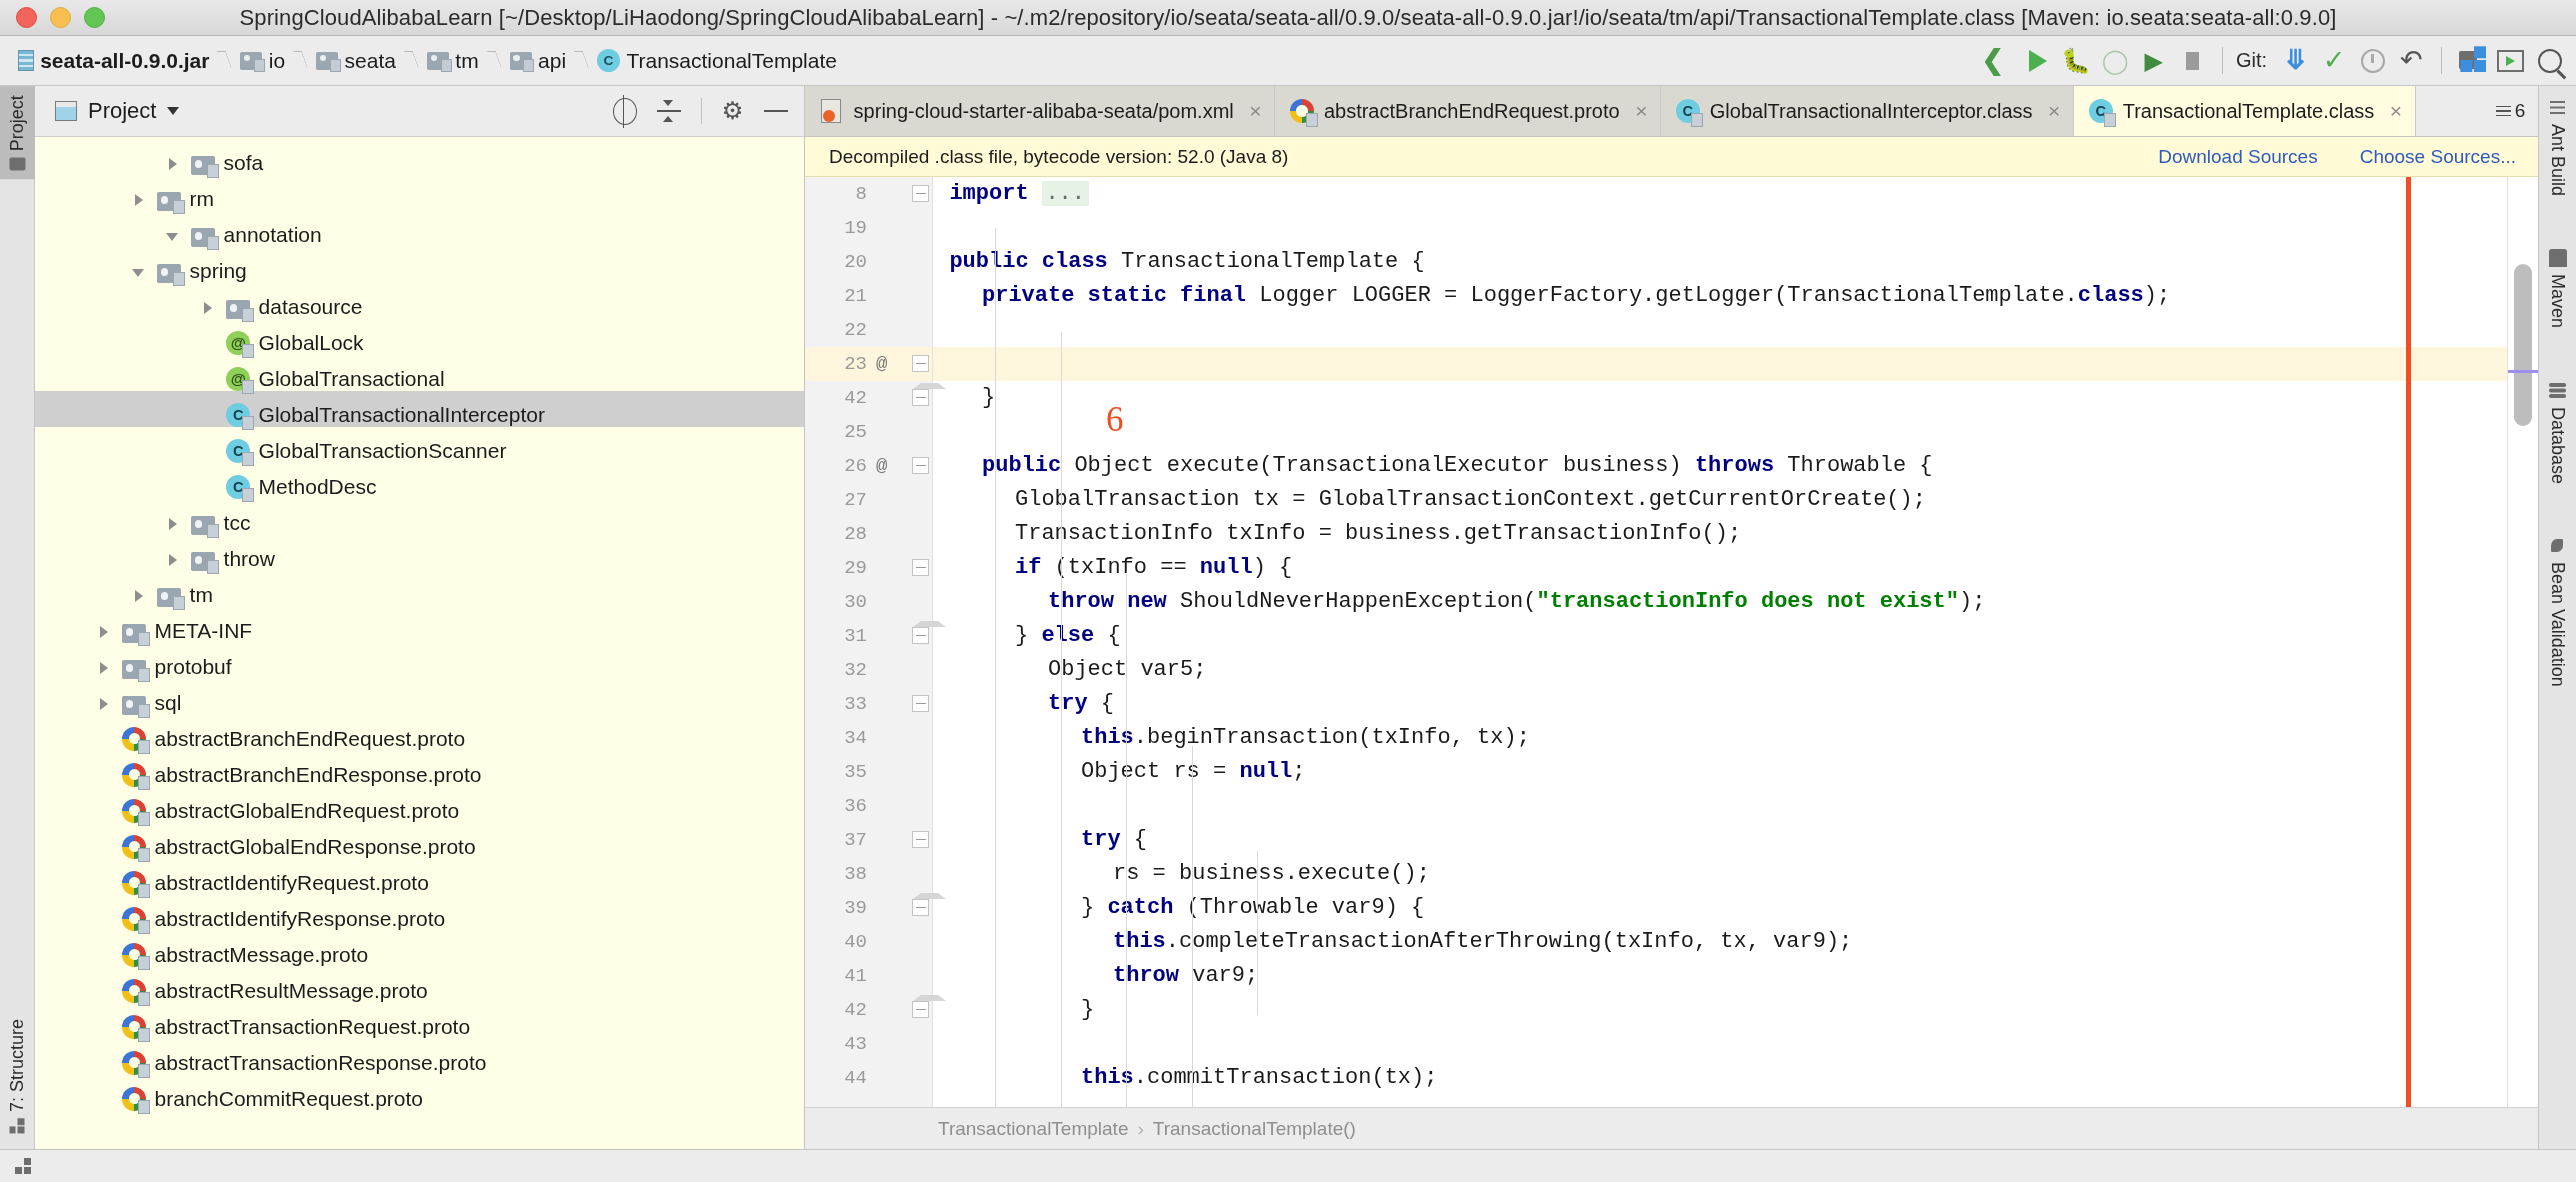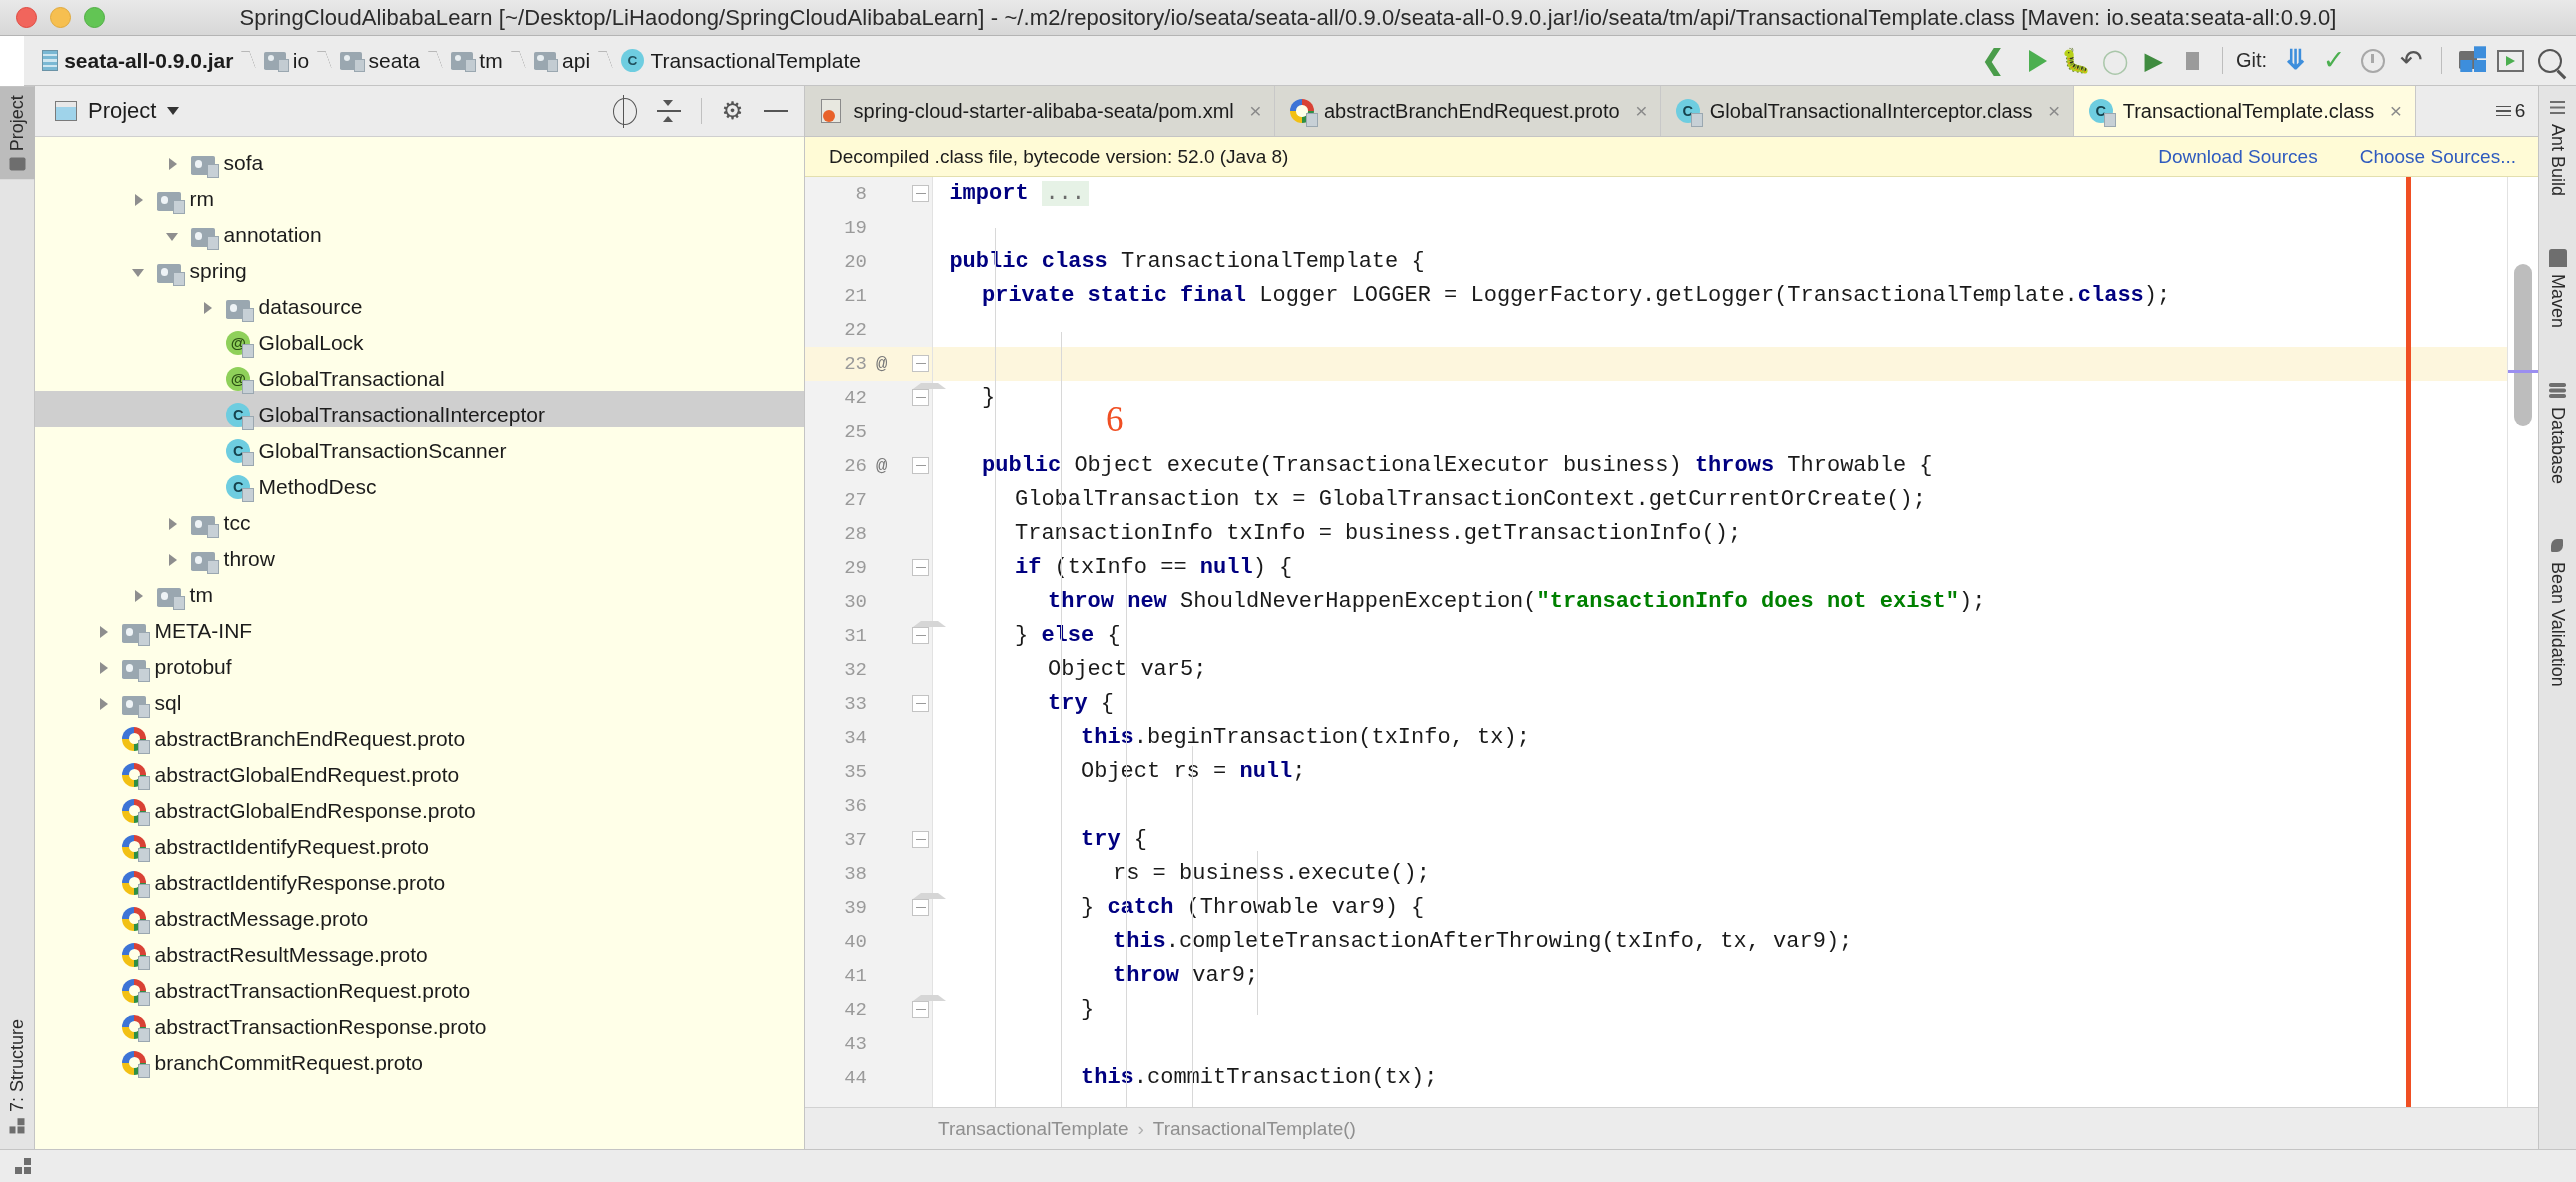--- a/index.html
+++ b/index.html
@@ -34,21 +34,20 @@
   }
 
   
   .navbar {
     height: 50px; flex: 0 0 50px;
     background: #ececec;
     border-bottom: 0.9px solid #c4c4c4;
     display: flex; align-items: center;
     padding: 0 9px 0 12.8px;
     position: relative;
-    margin-left: 24px;
   }
   .crumbs { display: flex; align-items: center; gap: 0px; }
   .crumb { display: flex; align-items: center; gap: 6.4px; font-size: 21px; color: #1c1c1c; padding: 1.8px 5.5px; border-radius:2.7px; }
   .crumb.root { font-weight: bold; }
   .crumb-sep {
     width: 16.4px; height: 24px; position: relative; margin: 0 1.8px;
     flex: 0 0 16.4px;
   }
   .crumb-sep::after {
     content: ""; position: absolute; left: 3.6px; top: 2.7px;
@@ -546,20 +545,26 @@
           <div class="trow">
             <span class="tw" style="width: 51px;"></span>
             <span class="arrow none"></span>
             <span class="ic-proto"></span>
             <span>abstractBranchEndRequest.proto</span>
           </div>
           <div class="trow">
             <span class="tw" style="width: 51px;"></span>
             <span class="arrow none"></span>
             <span class="ic-proto"></span>
+            <span>abstractBranchEndResponse.proto</span>
+          </div>
+          <div class="trow">
+            <span class="tw" style="width: 51px;"></span>
+            <span class="arrow none"></span>
+            <span class="ic-proto"></span>
             <span>abstractGlobalEndRequest.proto</span>
           </div>
           <div class="trow">
             <span class="tw" style="width: 51px;"></span>
             <span class="arrow none"></span>
             <span class="ic-proto"></span>
             <span>abstractGlobalEndResponse.proto</span>
           </div>
           <div class="trow">
             <span class="tw" style="width: 51px;"></span>

